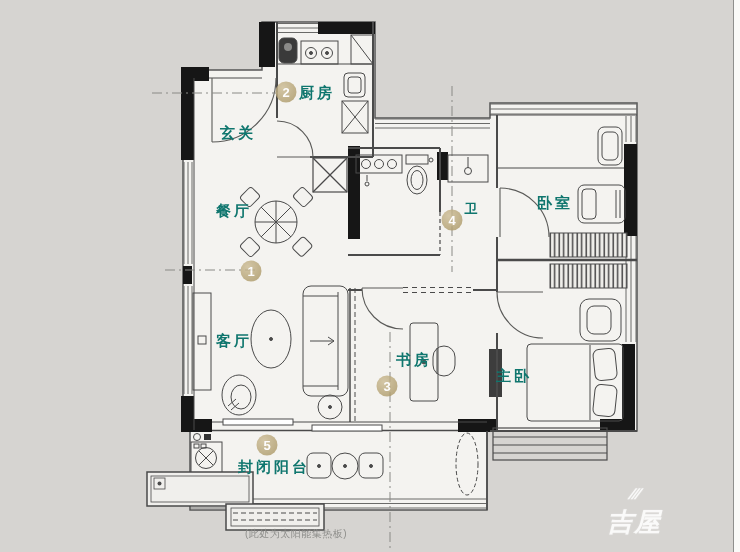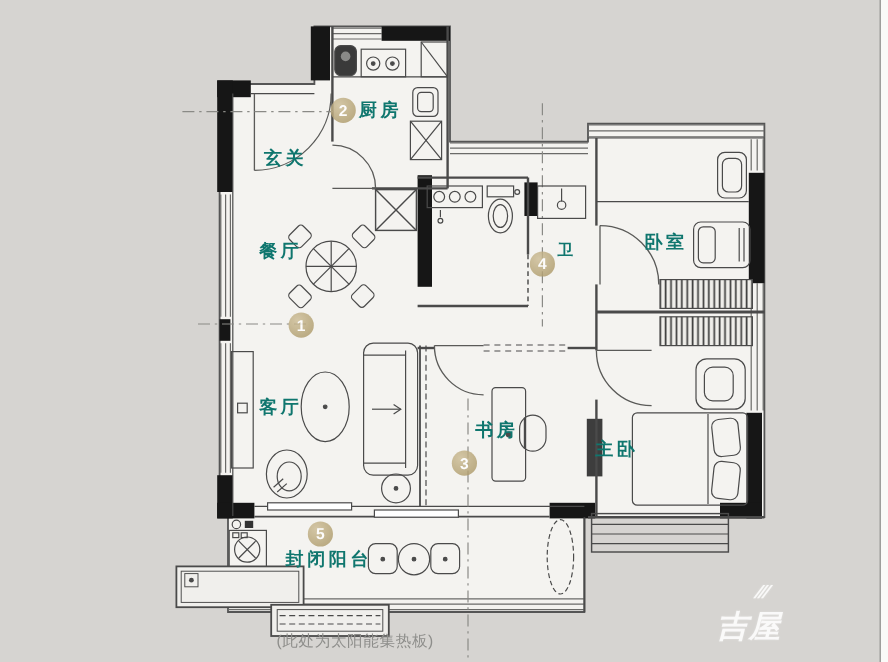--- a/index.html
+++ b/index.html
@@ -17,30 +17,30 @@
   .room-label.small{font-size:13px;letter-spacing:0;}
   .marker{
     position:absolute;width:21px;height:21px;border-radius:50%;
     transform:translate(-50%,-50%);
     display:flex;align-items:center;justify-content:center;
     background:radial-gradient(circle at 35% 30%, #cdbd96, #a6925f);
     opacity:.82;color:#fff;font-weight:700;font-size:13px;line-height:1;
   }
   .note{
     position:absolute;transform:translate(-50%,-50%);
-    font-size:13px;color:#8e8e8b;letter-spacing:.5px;white-space:nowrap;
+    font-size:10px;color:#8e8e8b;letter-spacing:.5px;white-space:nowrap;
   }
   .watermark{
     position:absolute;left:594px;top:496px;width:140px;height:52px;
     color:rgba(255,255,255,.82);font-style:italic;font-weight:800;
     display:flex;align-items:center;white-space:nowrap;
     text-shadow:0 0 2px rgba(255,255,255,.35);
   }
   .watermark .brand{font-size:31px;letter-spacing:1px;}
-  .watermark .brand-cn{font-size:26px;margin-left:3px;letter-spacing:1px;}
+  .watermark .brand-cn{font-size:26px;margin-left:13px;letter-spacing:1px;}
   .watermark .wing{
     position:absolute;left:36px;top:-11px;font-size:15px;font-weight:900;
     transform:skewX(-20deg);letter-spacing:-1px;
   }
 </style>
 </head>
 <body>
 
 <div class="stage">
 

